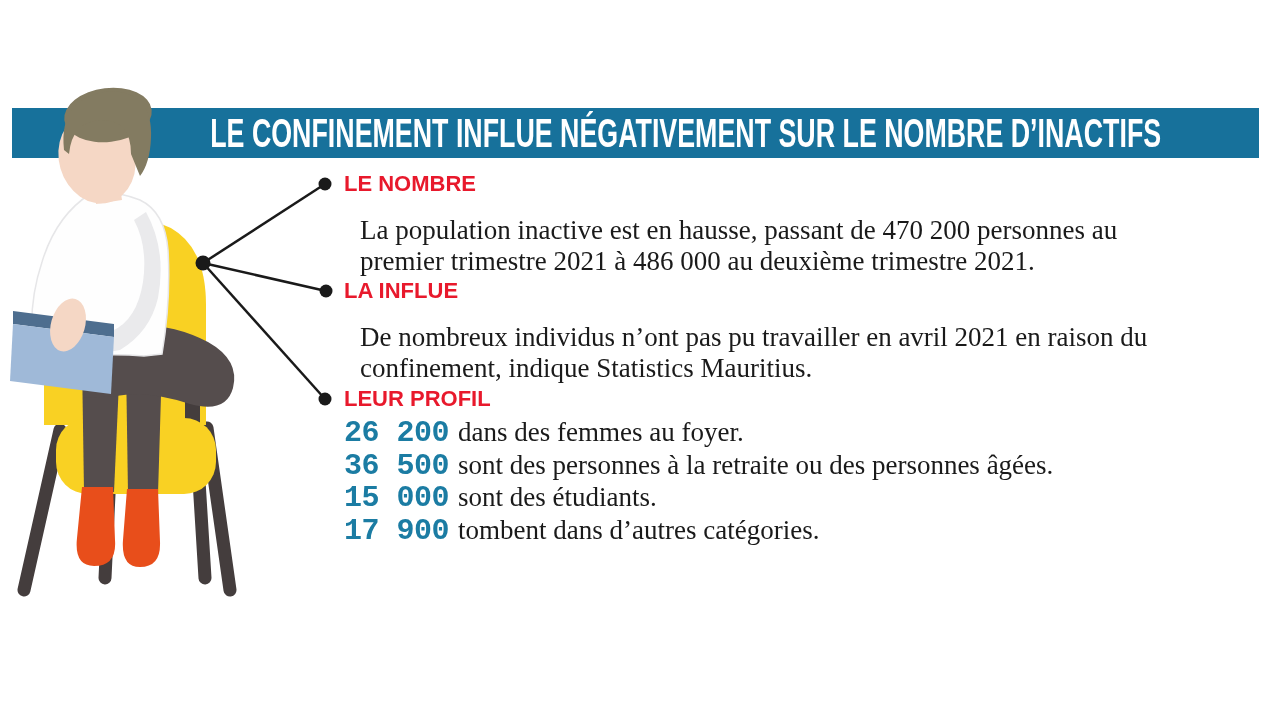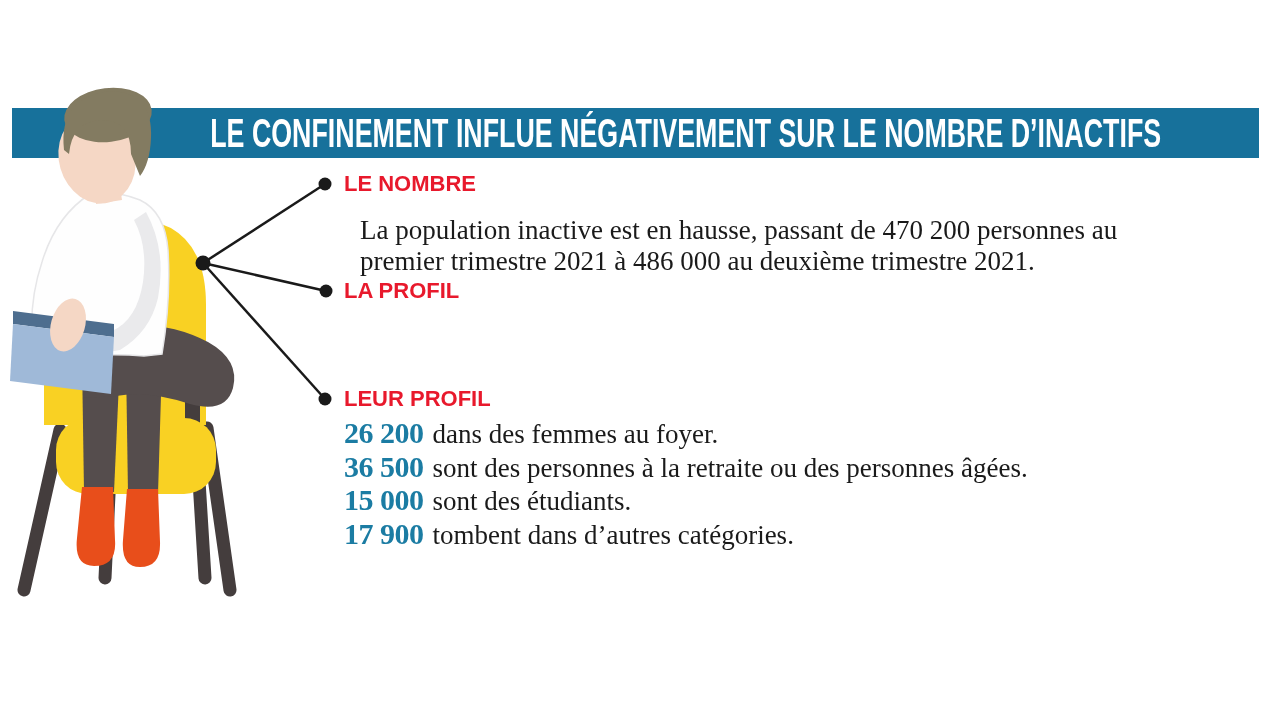--- a/index.html
+++ b/index.html
@@ -47,21 +47,21 @@
     margin: 16px; font-family: "Liberation Serif", serif;
     font-size: 27px; line-height: 31px; color: var(--body-text, #1A1A1A);
     white-space: pre;
   }
   .stats { margin-top: 3px; }
   .stat-row {
     font-family: "Liberation Serif", serif; font-size: 27px;
     line-height: 31.6px; color: var(--body-text, #1A1A1A); white-space: nowrap;
   }
   .stat-value {
-    font-family: Liberation Serif, serif; font-weight: bold;
+    font-family: Liberation Mono, monospace; font-weight: bold;
     font-size: 30px; letter-spacing: -0.5px;
     color: var(--number-teal, #1B7CA3); margin-right: 9px;
   }
 </style>
 </head>
 <body>
 
 <div class="stage">
 
   <div class="banner">
@@ -114,21 +114,23 @@
 
   <div class="sections">
 
     <section class="callout" style="top:169px">
       <h2 class="callout-heading">LE NOMBRE</h2>
       <p class="callout-body">La population inactive est en hausse, passant de 470 200 personnes au
 premier trimestre 2021 à 486 000 au deuxième trimestre 2021.</p>
     </section>
 
     <section class="callout" style="top:276px">
-      <h2 class="callout-heading">LA PROFIL</h2>
+      <h2 class="callout-heading">LA INFLUE</h2>
+      <p class="callout-body">De nombreux individus n’ont pas pu travailler en avril 2021 en raison du
+confinement, indique Statistics Mauritius.</p>
     </section>
 
     <section class="callout" style="top:384px">
       <h2 class="callout-heading">LEUR PROFIL</h2>
       <div class="stats">
         <div class="stat-row">
           <span class="stat-value">26 200</span><span class="stat-label">dans des femmes au foyer.</span>
         </div>
         <div class="stat-row">
           <span class="stat-value">36 500</span><span class="stat-label">sont des personnes à la retraite ou des personnes âgées.</span>

